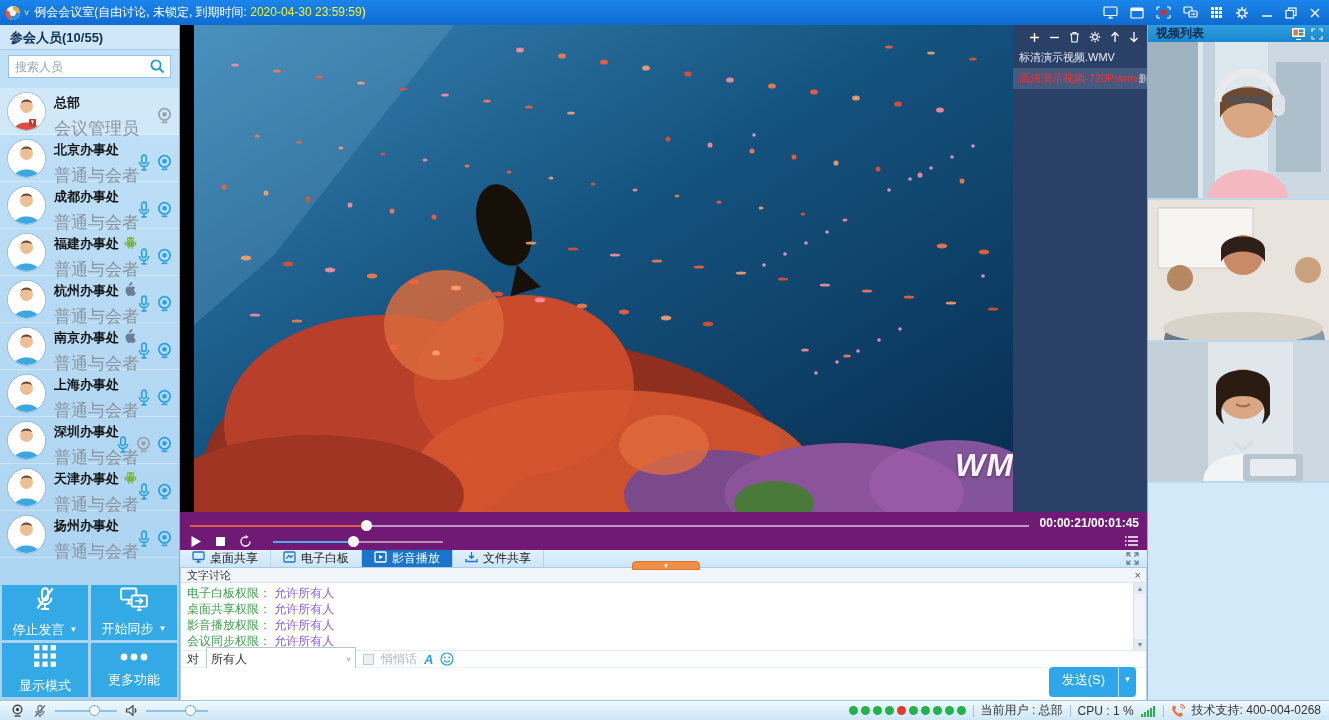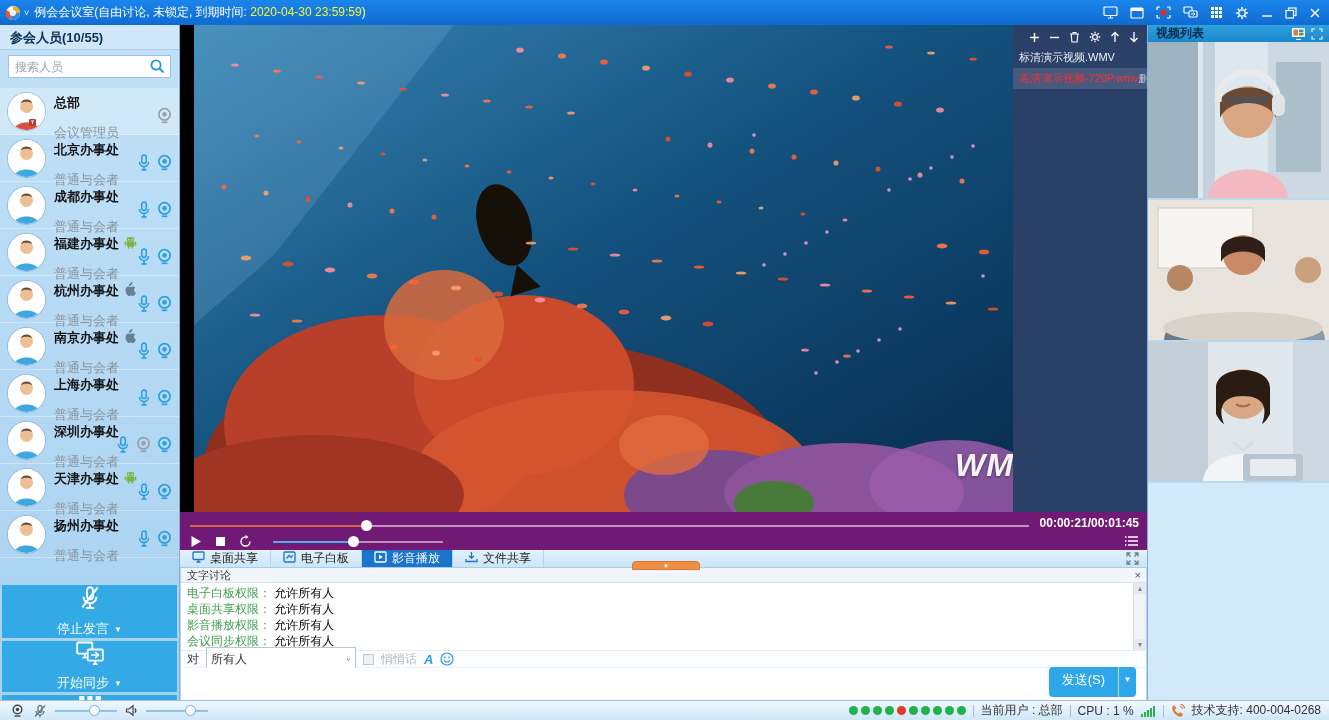--- a/index.html
+++ b/index.html
@@ -27,26 +27,26 @@
     padding:0 26px 0 6px; outline:none; color:#333; background:#fff; }
   #search-row input::placeholder { color:#9aa6b2; }
   #search-icon { position:absolute; right:5px; top:3px; }
   #plist { position:absolute; left:0; right:0; top:63px; height:480px; overflow:hidden; }
   .prow { position:relative; height:47px; border-bottom:1px solid rgba(255,255,255,.35); }
   .prow.admin { background:rgba(255,255,255,.28); }
   .pavatar { position:absolute; left:8px; top:5px; width:37px; height:37px; border-radius:50%;
     background:#fff; overflow:hidden; box-shadow:0 0 0 1px rgba(120,160,200,.5); }
   .pname { position:absolute; left:54px; top:6px; font-size:13px; font-weight:bold; color:#141414;
     display:flex; align-items:center; gap:4px; white-space:nowrap; }
-  .prole { position:absolute; left:54px; top:36px; font-size:13px; color:#8a949e; }
+  .prole { position:absolute; left:54px; top:29px; font-size:17px; color:#8a949e; }
   .picons { position:absolute; right:6px; bottom:6px; display:flex; gap:4px; align-items:center; }
 
   
   #side-buttons { position:absolute; left:2px; right:2px; top:560px; height:112px;
-    display:grid; grid-template-columns:1fr; grid-template-rows:1fr 1fr; gap:3px; }
+    display:grid; grid-template-columns:1fr 1fr; grid-template-rows:1fr 1fr; gap:3px; }
   .sbtn { background:#33a9e5; color:#fff; display:flex; flex-direction:column;
     align-items:center; justify-content:center; gap:6px; font-size:13px; cursor:default; }
   .sbtn .lbl { display:flex; align-items:center; gap:5px; }
   .sbtn .dd { font-size:8px; }
 
   
   #center { position:absolute; left:180px; top:25px; width:967px; height:675px; background:#fff; }
 
   #video-area { position:absolute; left:0; top:0; width:967px; height:487px; background:#000; }
   #scene { position:absolute; left:14px; top:0; width:819px; height:487px; overflow:hidden; }
@@ -96,21 +96,21 @@
   
   #chat { position:absolute; left:0; top:543px; width:967px; height:132px; background:#fff;
     border-left:1px solid #b8d4ec; border-right:1px solid #b8d4ec;}
   #chat-header { height:15px; background:#f2f6fa; border-bottom:1px solid #d9e4ee;
     font-size:11px; color:#333; padding-left:6px; line-height:14px; position:relative; }
   #chat-close { position:absolute; right:5px; top:1px; font-size:11px; color:#555; line-height:12px;}
   #chat-msgs { position:absolute; left:0; top:15px; right:13px; height:67px; overflow:hidden;
     padding:2px 6px; }
   .msg-line { font-size:12px; line-height:16px; white-space:nowrap; }
   .msg-line .ml { color:#3fa04c; }
-  .msg-line .mv { color:#000000; }
+  .msg-line .mv { color:#8b5cf6; }
   #chat-scroll { position:absolute; right:0; top:15px; width:13px; height:67px;
     background:#f0f3f7; border-left:1px solid #d8e0ea; }
   #chat-scroll .arr { height:11px; font-size:7px; color:#7a8894; text-align:center; line-height:11px;
     background:#e3eaf1; }
   #chat-scroll .arr.dn { position:absolute; bottom:0; left:0; right:0; }
   #chat-input-row { position:absolute; left:0; top:82px; right:0; height:18px; background:#fdfeff;
     border-top:1px solid #e4ebf2; border-bottom:1px solid #eef2f6;
     display:flex; align-items:center; gap:7px; padding-left:6px; font-size:12px; color:#333; }
   #recipient-select { width:150px; height:24px; border:1px solid #b8c6d4; background:#fff;
     display:flex; align-items:center; justify-content:space-between; padding:0 4px; font-size:12px; }

